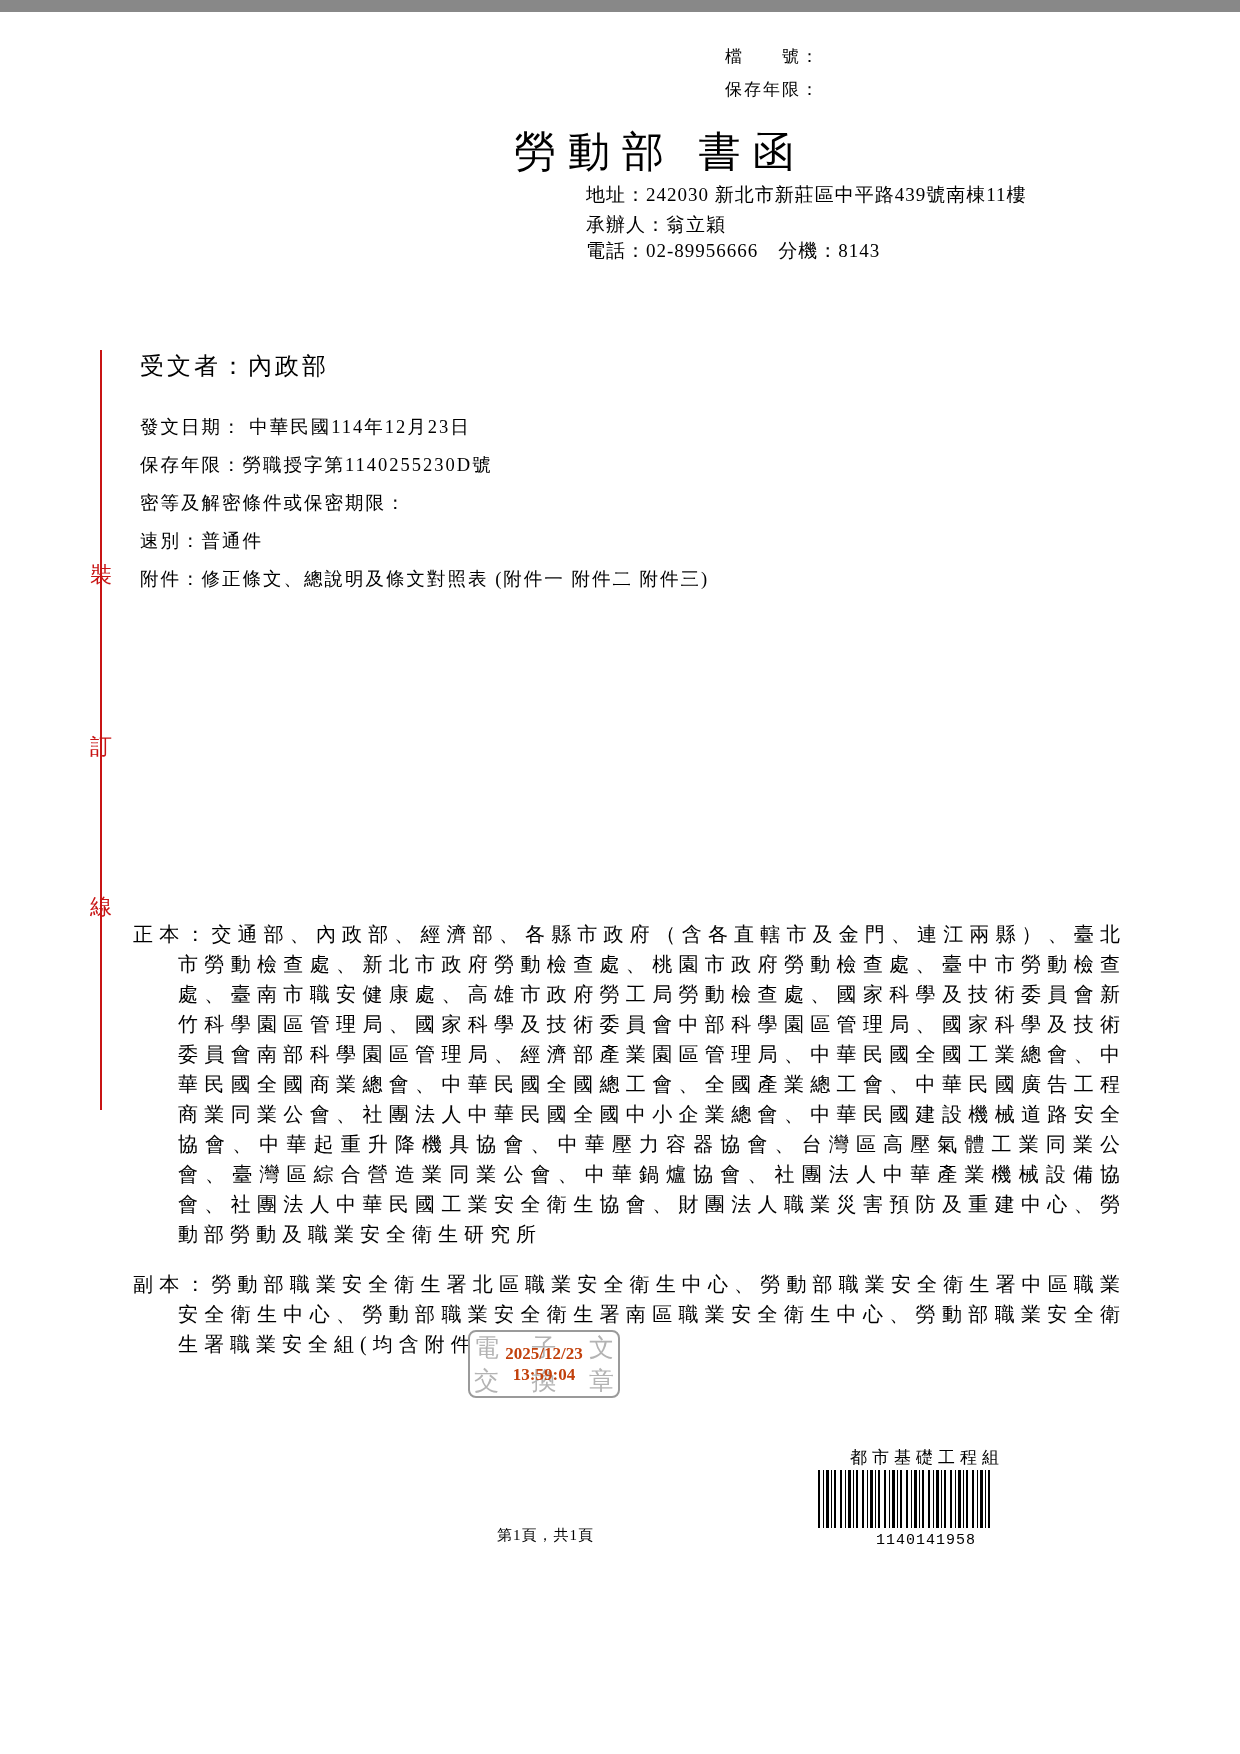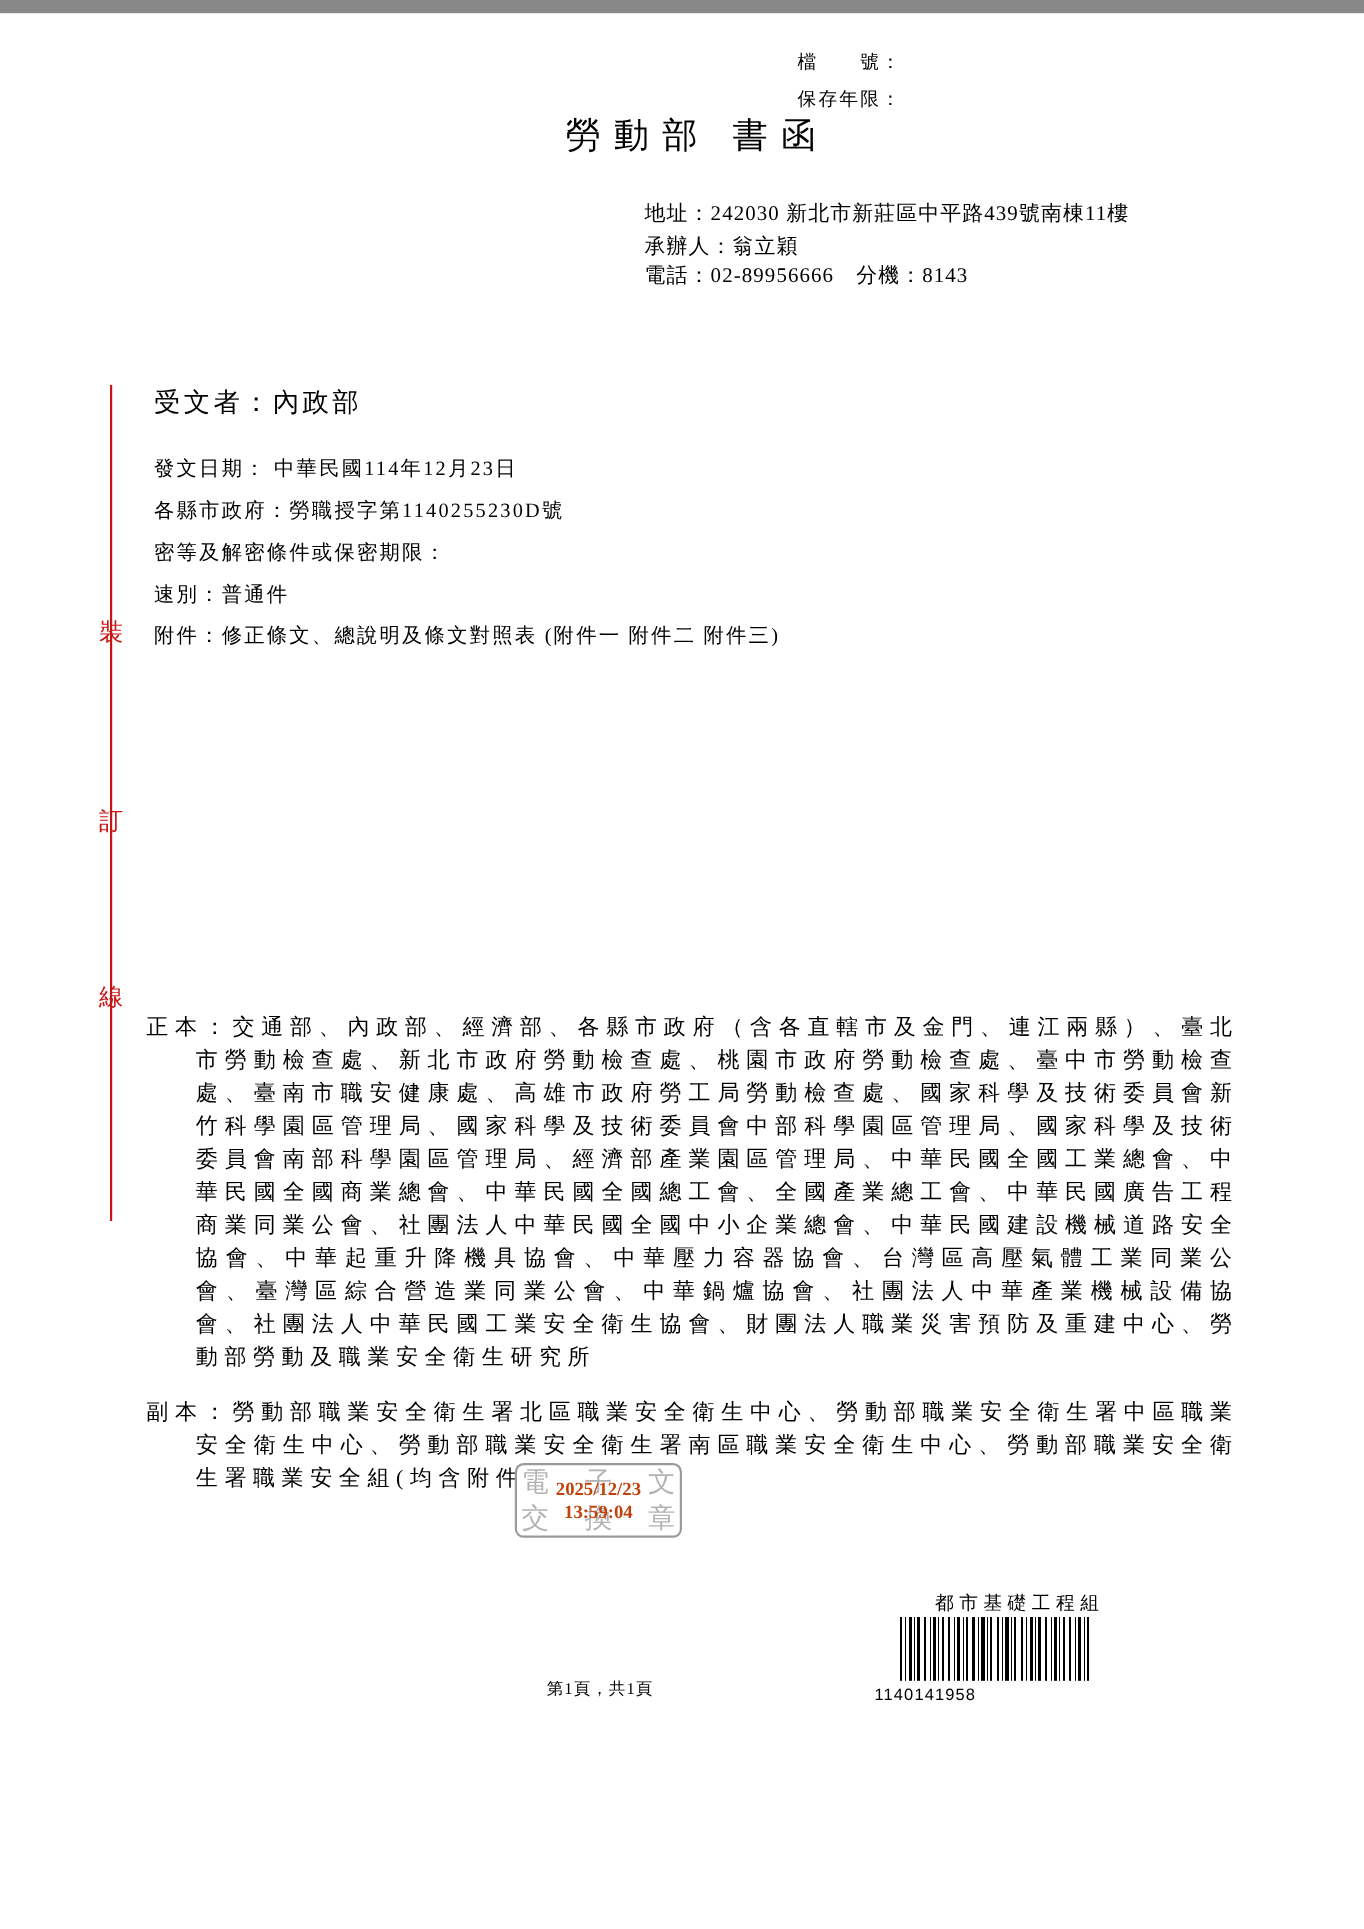--- a/index.html
+++ b/index.html
@@ -1,21 +1,21 @@
 <!DOCTYPE html>
 <html><head>
 <meta charset="utf-8">
 <style>
   html,body{margin:0;padding:0;background:#888;}
   .page{
     position:relative;width:1240px;height:1754px;background:#ffffff;
     font-family:"Liberation Serif", serif;color:#000;overflow:hidden;margin:12px auto;
   }
   .file-block{position:absolute;left:725px;top:28px;font-size:17px;line-height:33px;letter-spacing:2px;}
-  .doc-title{position:absolute;left:514px;top:90px;font-size:32px;font-weight:normal;letter-spacing:12px;margin:0;white-space:nowrap;}
+  .doc-title{position:absolute;left:514px;top:112px;font-size:42px;font-weight:normal;letter-spacing:12px;margin:0;white-space:nowrap;}
   .sender{position:absolute;left:586px;top:170px;font-size:19px;letter-spacing:1px;line-height:26px;white-space:nowrap;}
   .sender .addr{margin-bottom:4px;}
   .recipient{position:absolute;left:140px;top:338px;font-size:24px;letter-spacing:3px;white-space:nowrap;}
   .meta{position:absolute;left:140px;top:396px;font-size:18.5px;letter-spacing:2px;line-height:38px;white-space:nowrap;}
   .para{text-align:justify;}
   .subject{position:absolute;left:140px;top:616px;width:962px;font-size:28px;letter-spacing:6px;line-height:49px;padding-left:50px;text-indent:-50px;}
   .copyblock{font-size:20px;letter-spacing:6px;line-height:30px;padding-left:45px;text-indent:-45px;}
   .orig{position:absolute;left:133px;top:907px;width:948px;}
   .cc{position:absolute;left:133px;top:1257px;width:948px;}
   .stamp{position:absolute;left:468px;top:1318px;width:148px;height:64px;border:2px solid #9a9a9a;border-radius:8px;background:#fff;}
@@ -26,21 +26,21 @@
   .bind-char{position:absolute;left:88px;width:26px;text-align:center;color:#c81414;font-size:22px;line-height:26px;}
   .bc-zhuang{top:550px;} .bc-ding{top:722px;} .bc-xian{top:882px;}
   .dept{position:absolute;left:850px;top:1434px;font-size:17px;letter-spacing:5px;white-space:nowrap;}
   .barcode{position:absolute;left:818px;top:1458px;width:172px;height:58px;
     background:repeating-linear-gradient(90deg,
       #000 0,#000 2px,#fff 2px,#fff 5px,
       #000 5px,#000 6px,#fff 6px,#fff 8px,
       #000 8px,#000 11px,#fff 11px,#fff 13px,
       #000 13px,#000 14px,#fff 14px,#fff 16px,
       #000 16px,#000 18px,#fff 18px,#fff 22px);}
-  .barcode-num{position:absolute;left:795px;top:1520px;width:172px;text-align:left;font-size:15px;letter-spacing:1px;font-family:Liberation Sans, sans-serif;}
+  .barcode-num{position:absolute;left:840px;top:1520px;width:172px;text-align:center;font-size:15px;letter-spacing:1px;font-family:Liberation Mono, monospace;}
   .page-info{position:absolute;left:497px;top:1514px;font-size:15px;letter-spacing:1px;white-space:nowrap;}
 </style>
 </head>
 <body>
 
 <div class="page">
 
   <div class="file-block">
     <div>檔　　號：</div>
     <div>保存年限：</div>
@@ -51,21 +51,21 @@
   <div class="sender">
     <div class="addr">地址：242030 新北市新莊區中平路439號南棟11樓</div>
     <div>承辦人：翁立穎</div>
     <div>電話：02-89956666　分機：8143</div>
   </div>
 
   <div class="recipient">受文者：內政部</div>
 
   <div class="meta">
     <div>發文日期： 中華民國114年12月23日</div>
-    <div>各縣市政府：勞職授字第1140255230D號</div>
+    <div>保存年限：勞職授字第1140255230D號</div>
     <div>密等及解密條件或保密期限：</div>
     <div>速別：普通件</div>
     <div>附件：修正條文、總說明及條文對照表 (附件一 附件二 附件三)</div>
   </div>
 
 
   <div class="orig copyblock para"><span>正本：</span><span>交通部、內政部、經濟部、各縣市政府（含各直轄市及金門、連江兩縣）、臺北市勞動檢查處、新北市政府勞動檢查處、桃園市政府勞動檢查處、臺中市勞動檢查處、臺南市職安健康處、高雄市政府勞工局勞動檢查處、國家科學及技術委員會新竹科學園區管理局、國家科學及技術委員會中部科學園區管理局、國家科學及技術委員會南部科學園區管理局、經濟部產業園區管理局、中華民國全國工業總會、中華民國全國商業總會、中華民國全國總工會、全國產業總工會、中華民國廣告工程商業同業公會、社團法人中華民國全國中小企業總會、中華民國建設機械道路安全協會、中華起重升降機具協會、中華壓力容器協會、台灣區高壓氣體工業同業公會、臺灣區綜合營造業同業公會、中華鍋爐協會、社團法人中華產業機械設備協會、社團法人中華民國工業安全衛生協會、財團法人職業災害預防及重建中心、勞動部勞動及職業安全衛生研究所</span></div>
 
   <div class="cc copyblock para"><span>副本：</span><span>勞動部職業安全衛生署北區職業安全衛生中心、勞動部職業安全衛生署中區職業安全衛生中心、勞動部職業安全衛生署南區職業安全衛生中心、勞動部職業安全衛生署職業安全組(均含附件)</span></div>
 

